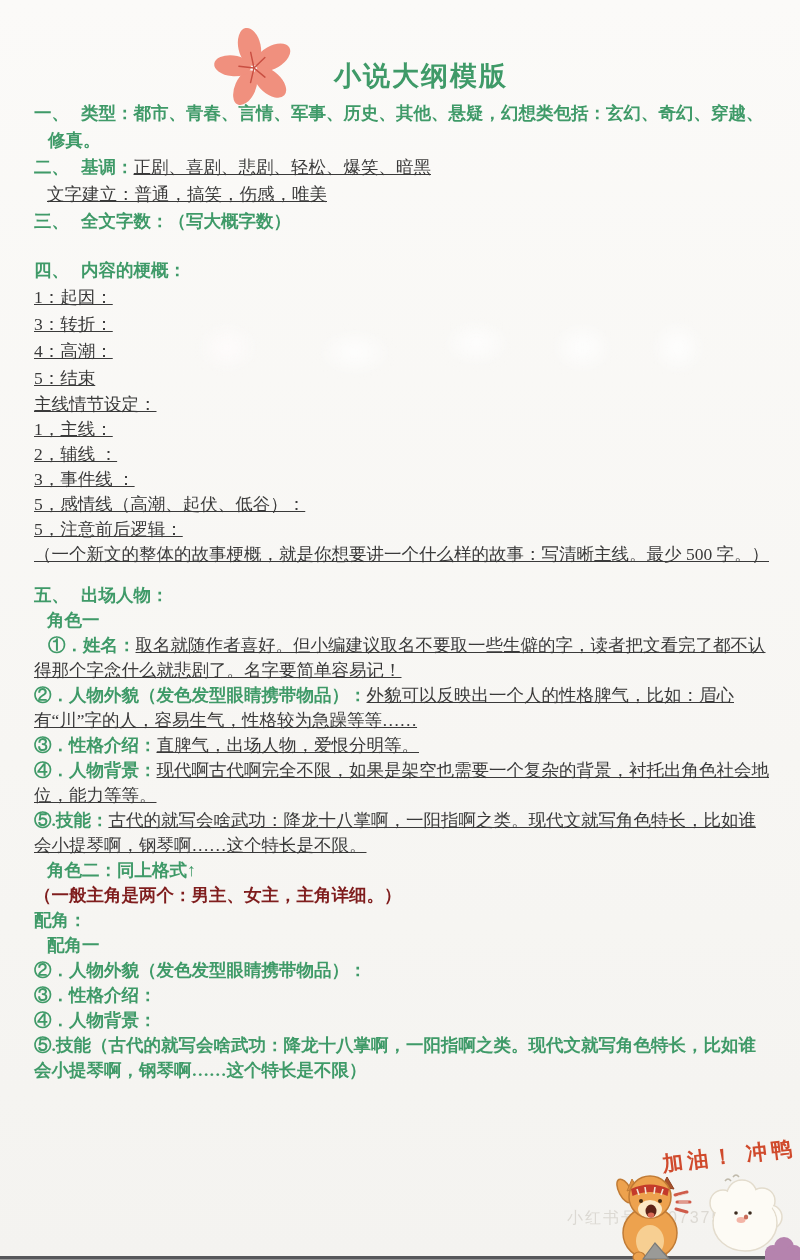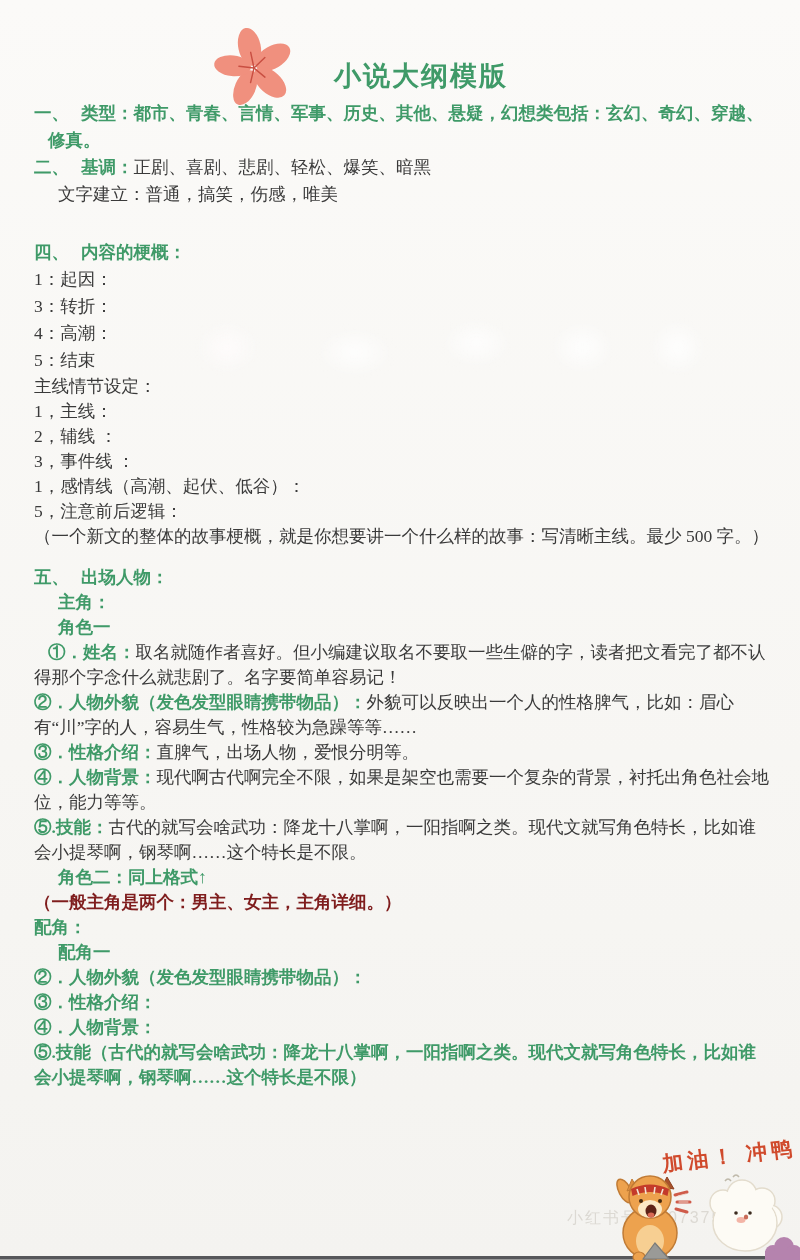--- a/index.html
+++ b/index.html
@@ -22,28 +22,28 @@
     filter:blur(4px);
   }
   .header{position:absolute;top:0;left:0;width:100%;height:112px;}
   .flower{position:absolute;left:214px;top:26px;transform:rotate(-12deg);}
   .title{
     position:absolute;left:326px;top:50px;margin:8px;
     font-size:27px;font-weight:700;color:#3f9a68;letter-spacing:2px;
   }
   .content{position:absolute;left:34px;top:100px;width:738px;font-size:17.5px;}
   .g{color:#3f9a68;font-weight:700;}
-  .blk{color:#3a3a3a;font-weight:400;}
+  .blk{color:#3a3a3a;font-weight:400;text-decoration:underline;}
   .red{color:#7f1d1d;font-weight:700;}
   .num{margin-right:12px;}
   .hang{padding-left:14px;text-indent:-14px;}
-  .ind{margin-left:24px;}
+  .ind{margin-left:13px;}
   .p-first{text-indent:14px;}
   .grp-top{line-height:27px;}
-  .grp-syn{line-height:27px;margin-top:31px;}
+  .grp-syn{line-height:27px;margin-top:22px;}
   .grp-main{line-height:25px;}
   .grp-cast{line-height:25px;margin-top:16px;}
   
   .sticker{position:absolute;right:0;bottom:0;width:205px;height:118px;}
   .xhs-wm{
     position:absolute;left:-28px;top:66px;z-index:1;
     font-size:16px;color:#dcd9d3;letter-spacing:2px;
     font-family:"Liberation Sans",sans-serif;
   }
   .cheer{
@@ -81,43 +81,43 @@
     </svg>
     <h1 class="title">小说大纲模版</h1>
   </div>
 
   <div class="content">
 
     <div class="grp-top">
       <div class="g hang"><span class="num">一、</span><span>类型：都市、青春、言情、军事、历史、其他、悬疑，幻想类包括：玄幻、奇幻、穿越、修真。</span></div>
       <div class="hang"><span class="g num">二、</span><span class="g">基调：</span><span class="blk">正剧、喜剧、悲剧、轻松、爆笑、暗黑</span></div>
       <div class="blk ind">文字建立：普通，搞笑，伤感，唯美</div>
+      <div class="g hang"><span class="num">三、</span><span>全文字数：（写大概字数）</span></div>
     </div>
 
     <div class="grp-syn">
       <div class="g hang"><span class="num">四、</span><span>内容的梗概：</span></div>
       <div class="blk">1：起因：</div>
       <div class="blk">3：转折：</div>
       <div class="blk">4：高潮：</div>
       <div class="blk">5：结束</div>
     </div>
 
     <div class="grp-main">
       <div class="blk">主线情节设定：</div>
       <div class="blk">1，主线：</div>
       <div class="blk">2，辅线 ：</div>
       <div class="blk">3，事件线 ：</div>
-      <div class="blk">1，感情线（高潮、起伏、低谷）：</div>
+      <div class="blk">5，感情线（高潮、起伏、低谷）：</div>
       <div class="blk">5，注意前后逻辑：</div>
       <div class="blk">（一个新文的整体的故事梗概，就是你想要讲一个什么样的故事：写清晰主线。最少 500 字。）</div>
     </div>
 
     <div class="grp-cast">
       <div class="g hang"><span class="num">五、</span><span>出场人物：</span></div>
-      <div class="g ind">主角：</div>
       <div class="g ind">角色一</div>
 
       <div class="p-first"><span class="g">①．姓名：</span><span class="blk">取名就随作者喜好。但小编建议取名不要取一些生僻的字，读者把文看完了都不认得那个字念什么就悲剧了。名字要简单容易记！</span></div>
       <div><span class="g">②．人物外貌（发色发型眼睛携带物品）：</span><span class="blk">外貌可以反映出一个人的性格脾气，比如：眉心有“川”字的人，容易生气，性格较为急躁等等……</span></div>
       <div><span class="g">③．性格介绍：</span><span class="blk">直脾气，出场人物，爱恨分明等。</span></div>
       <div><span class="g">④．人物背景：</span><span class="blk">现代啊古代啊完全不限，如果是架空也需要一个复杂的背景，衬托出角色社会地位，能力等等。</span></div>
       <div><span class="g">⑤.技能：</span><span class="blk">古代的就写会啥武功：降龙十八掌啊，一阳指啊之类。现代文就写角色特长，比如谁会小提琴啊，钢琴啊……这个特长是不限。</span></div>
 
       <div class="g ind">角色二：同上格式↑</div>
       <div class="red">（一般主角是两个：男主、女主，主角详细。）</div>

